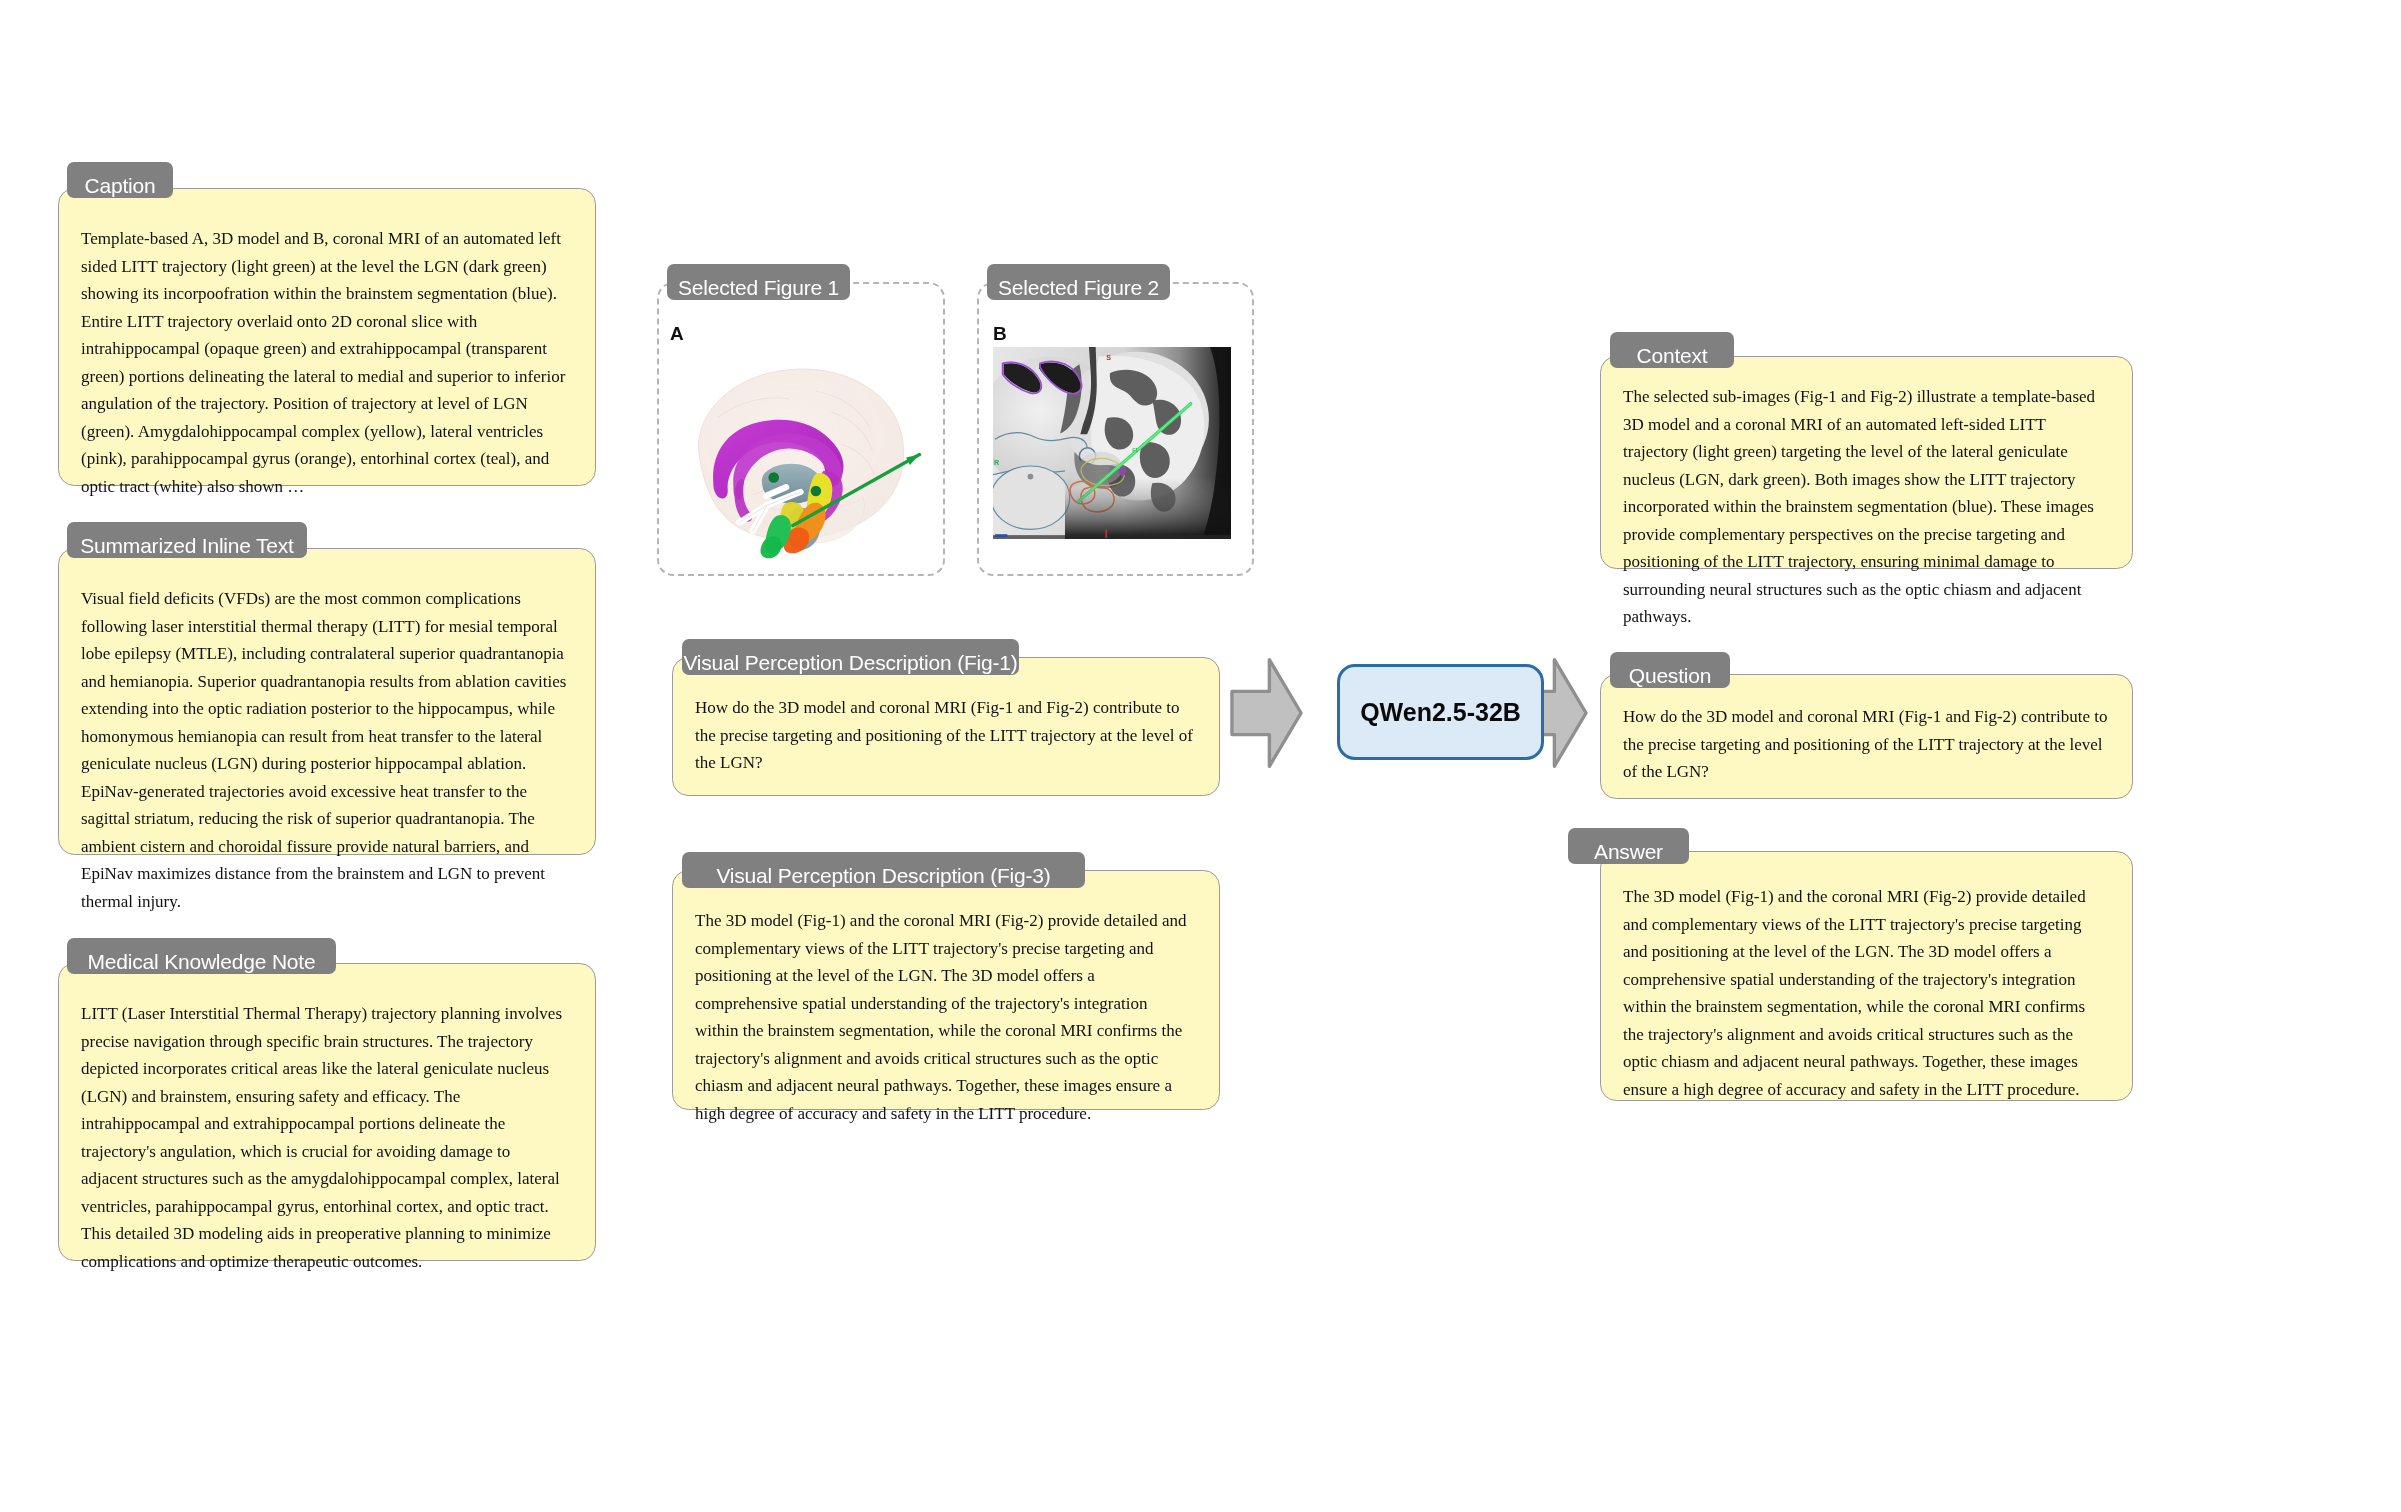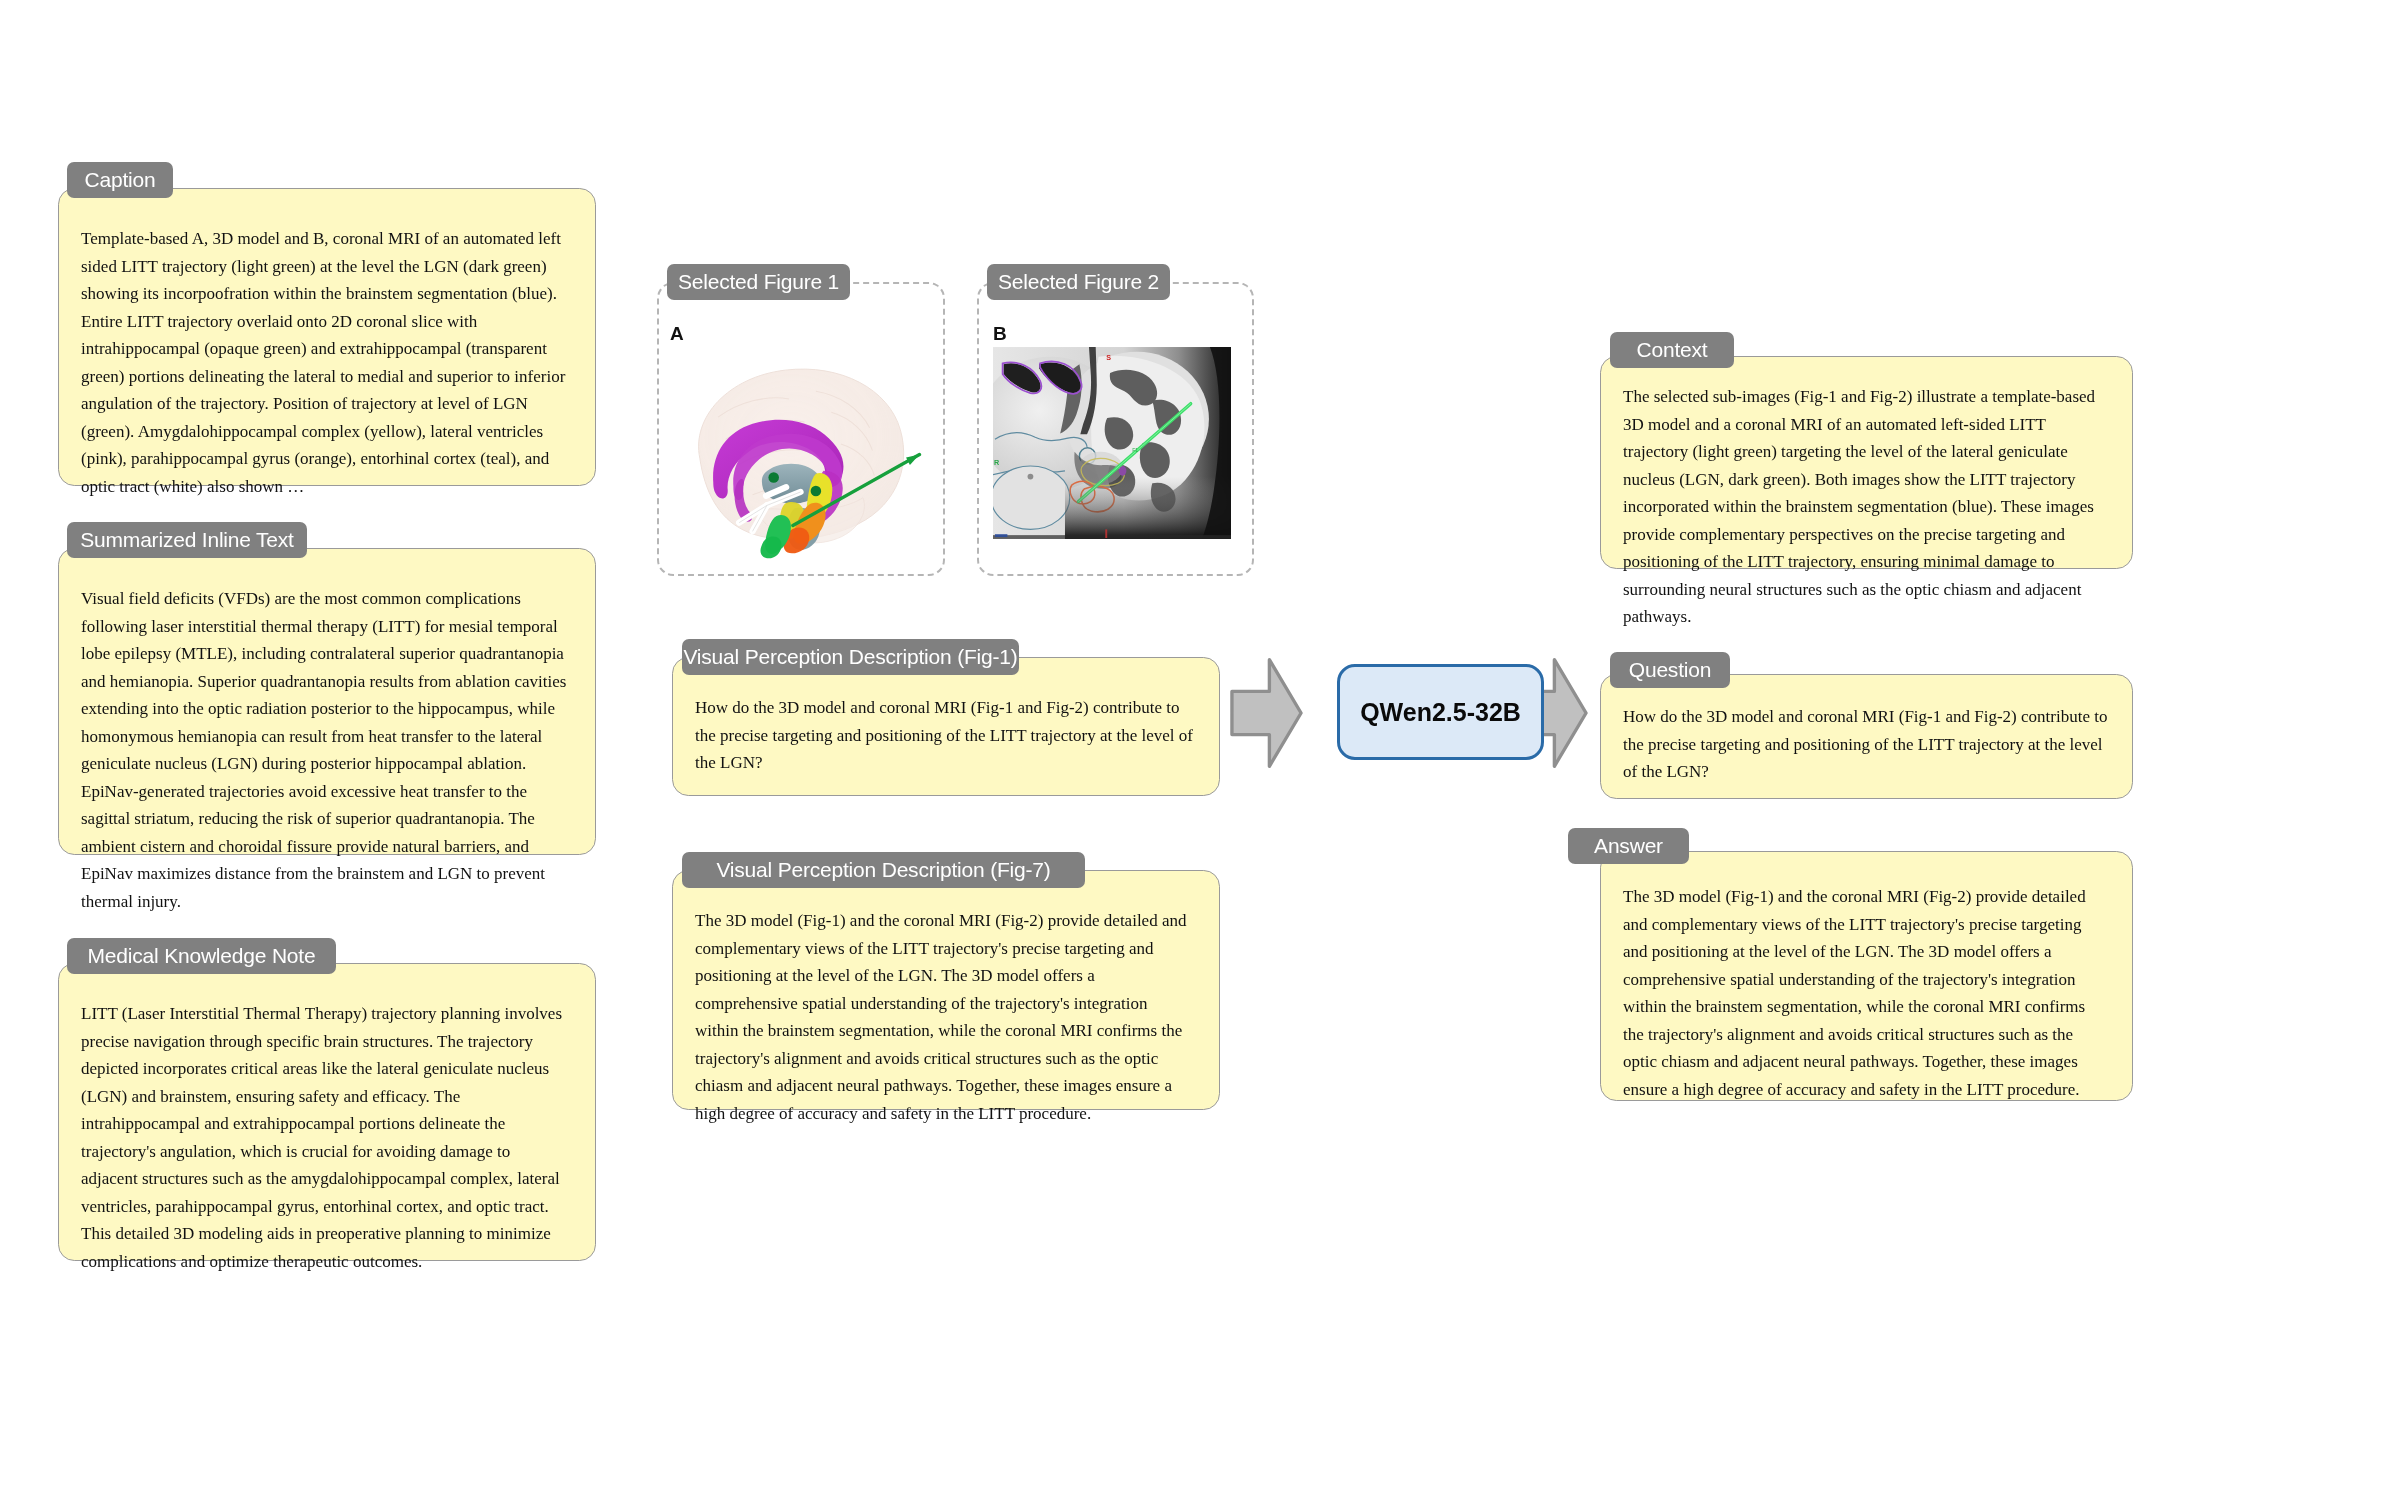--- a/index.html
+++ b/index.html
@@ -39,21 +39,21 @@
   
   .badge {
     position: absolute;
     background: #808080;
     color: #ffffff;
     border-radius: 7px;
     font-family: "Liberation Sans", sans-serif;
     font-size: 21px;
     letter-spacing: -0.2px;
     display: flex;
-    align-items: center;
+    align-items: flex-end;
     justify-content: center;
     padding: 0 16.3px;
     box-sizing: border-box;
     z-index: 6;
     white-space: nowrap;
   }
 
   
   .model-node {
     position: absolute;
@@ -324,21 +324,21 @@
   <div class="card-body" style="position:absolute; left:22px; top:36px; width:499px;">How do the 3D model and coronal MRI (Fig-1 and Fig-2) contribute to the precise targeting and positioning of the LITT trajectory at the level of the LGN?</div>
 </div>
 <div class="badge" style="left:682px; top:639px; width:337px; height:36px;">
   <span>Visual Perception Description (Fig-1)</span>
 </div>
 
 <div class="card" style="left:672px; top:870px; width:548px; height:240px;">
   <div class="card-body" style="position:absolute; left:22px; top:36px; width:499px;">The 3D model (Fig-1) and the coronal MRI (Fig-2) provide detailed and complementary views of the LITT trajectory's precise targeting and positioning at the level of the LGN. The 3D model offers a comprehensive spatial understanding of the trajectory's integration within the brainstem segmentation, while the coronal MRI confirms the trajectory's alignment and avoids critical structures such as the optic chiasm and adjacent neural pathways. Together, these images ensure a high degree of accuracy and safety in the LITT procedure.</div>
 </div>
 <div class="badge" style="left:682px; top:852px; width:403px; height:36px;">
-  <span>Visual Perception Description (Fig-7)</span>
+  <span>Visual Perception Description (Fig-3)</span>
 </div>
 
 <div class="arrow" style="left:1228px; top:653px;">
   <svg width="77" height="120" viewBox="0 0 160 250">
     <path d="M8,80 L86,80 L86,14 L152,125 L86,236 L86,170 L8,170 Z" fill="#c0c0c0" stroke="#8f8f8f" stroke-width="7" stroke-linejoin="round"></path>
   </svg>
 </div>
 
 <div class="model-node" style="left:1297px; top:664px; width:207px; height:96px;">
   <span>QWen2.5-32B</span>

